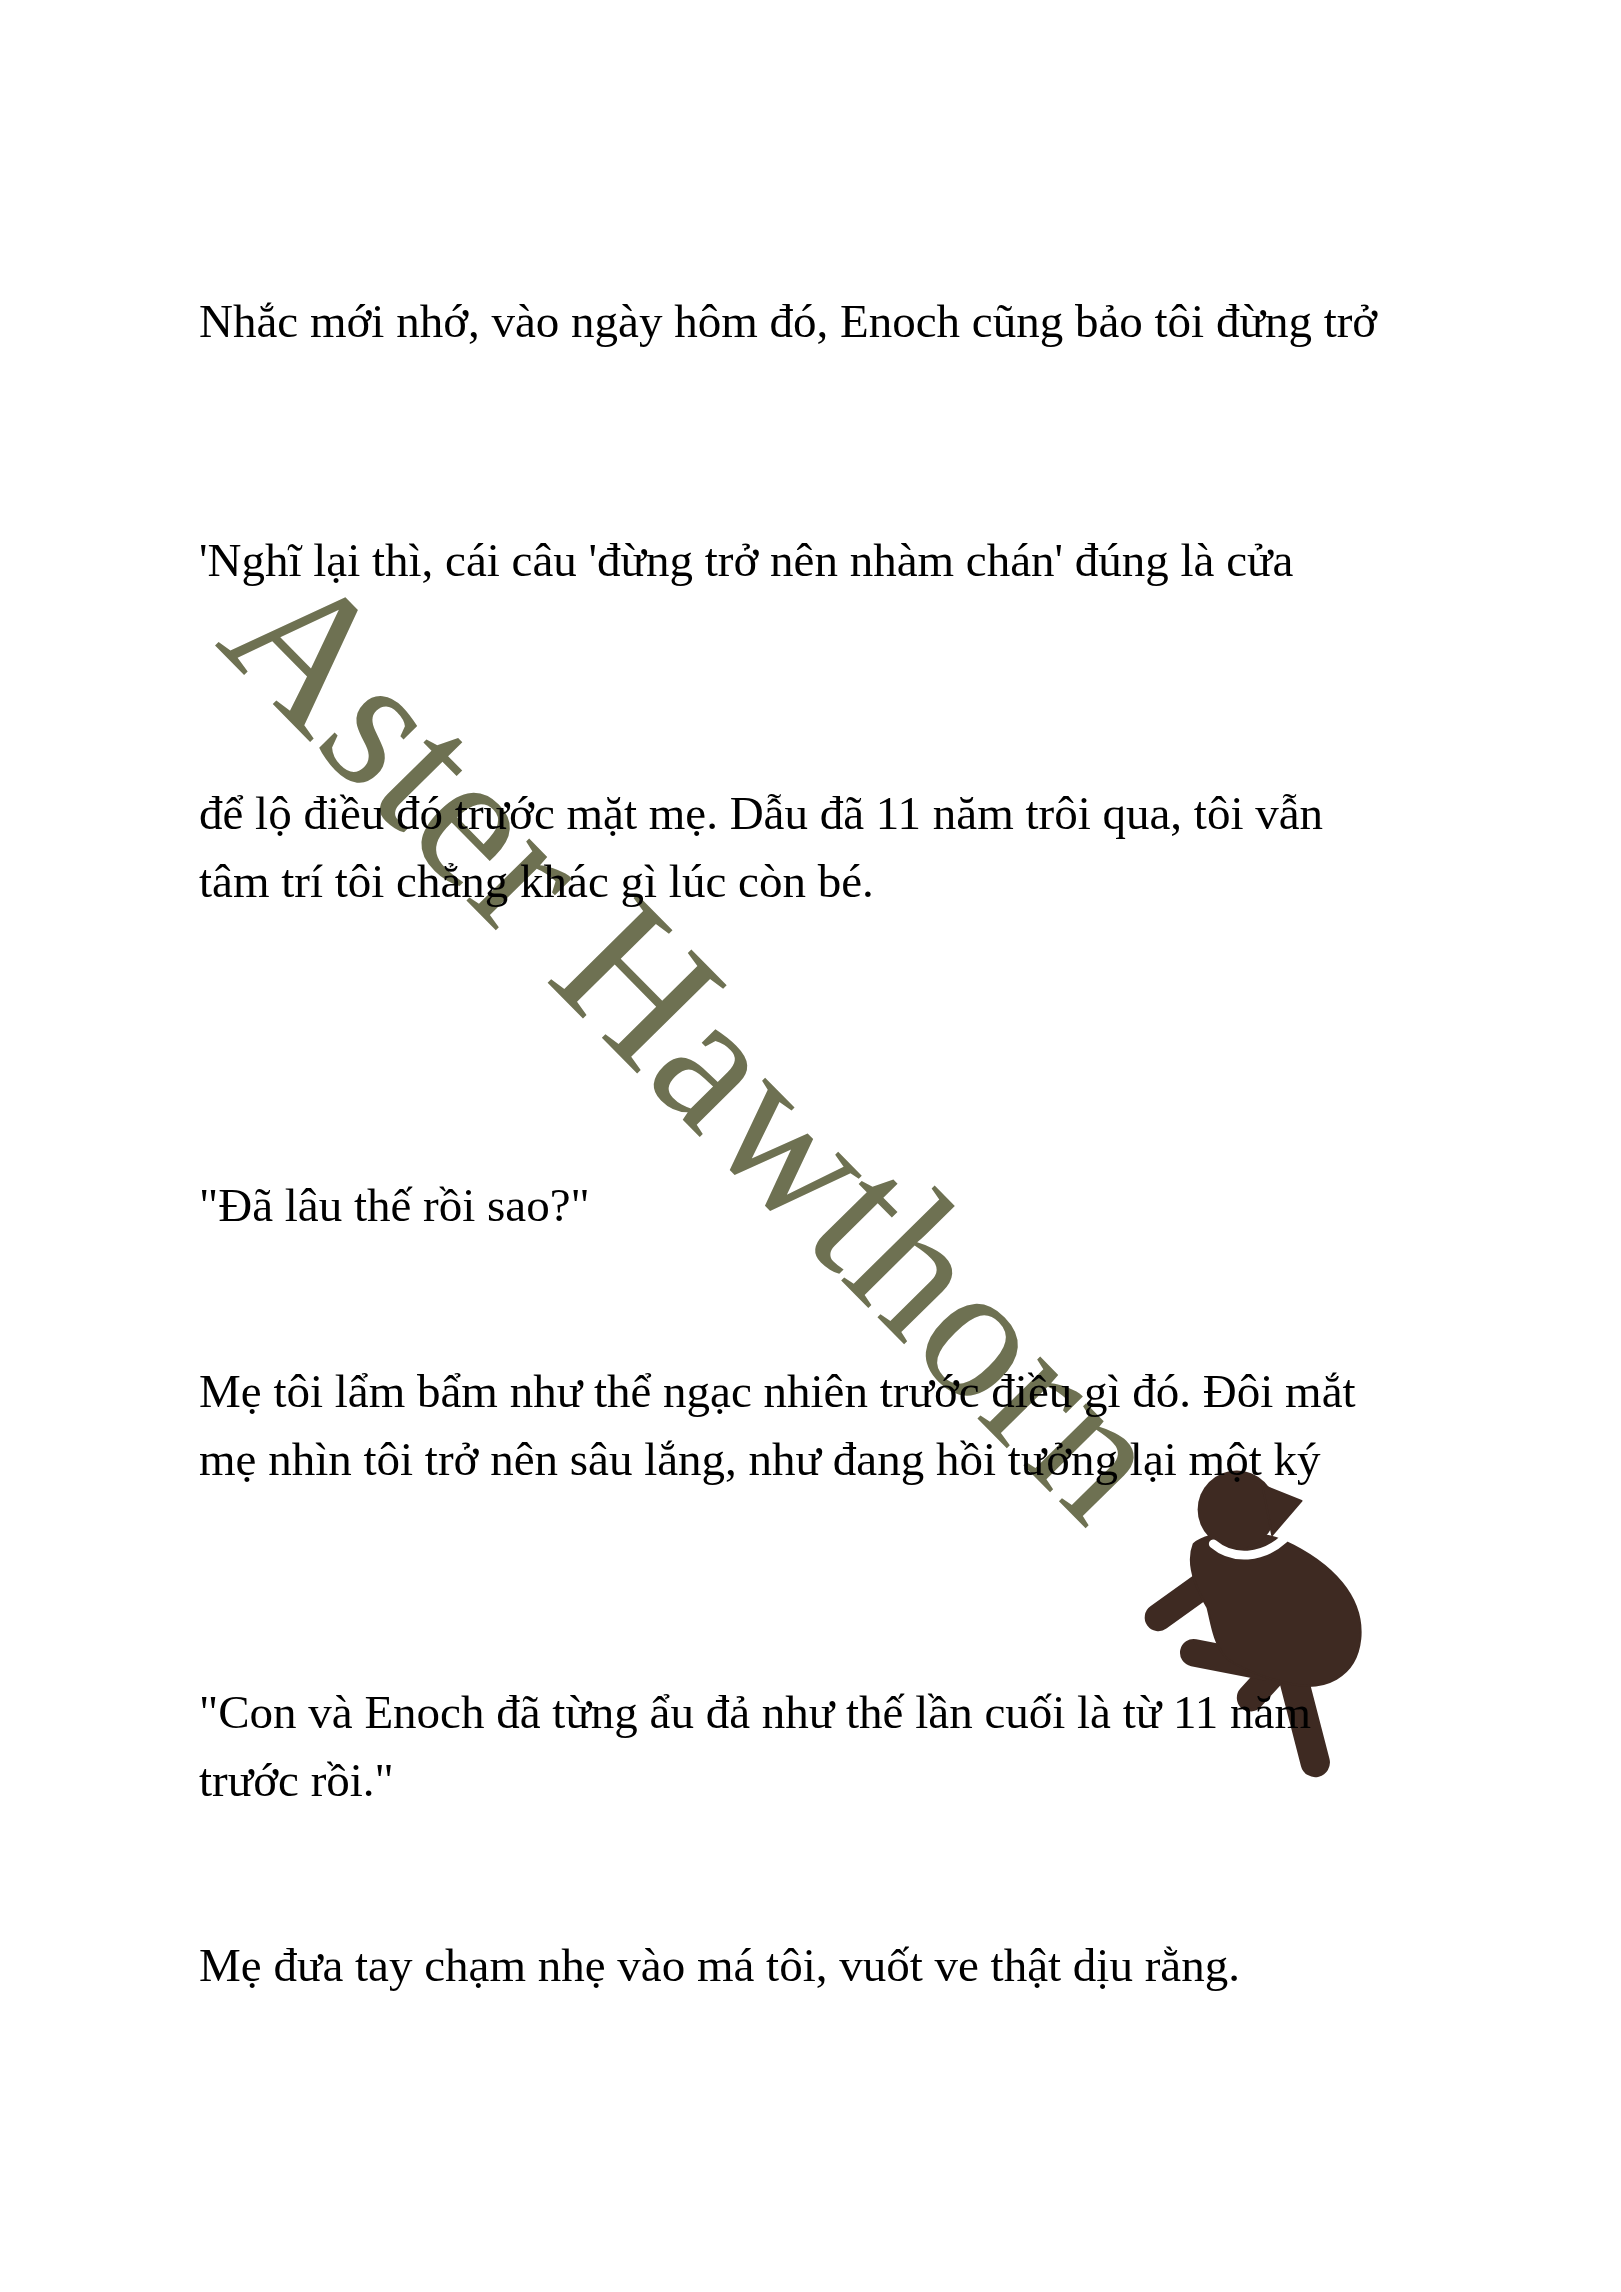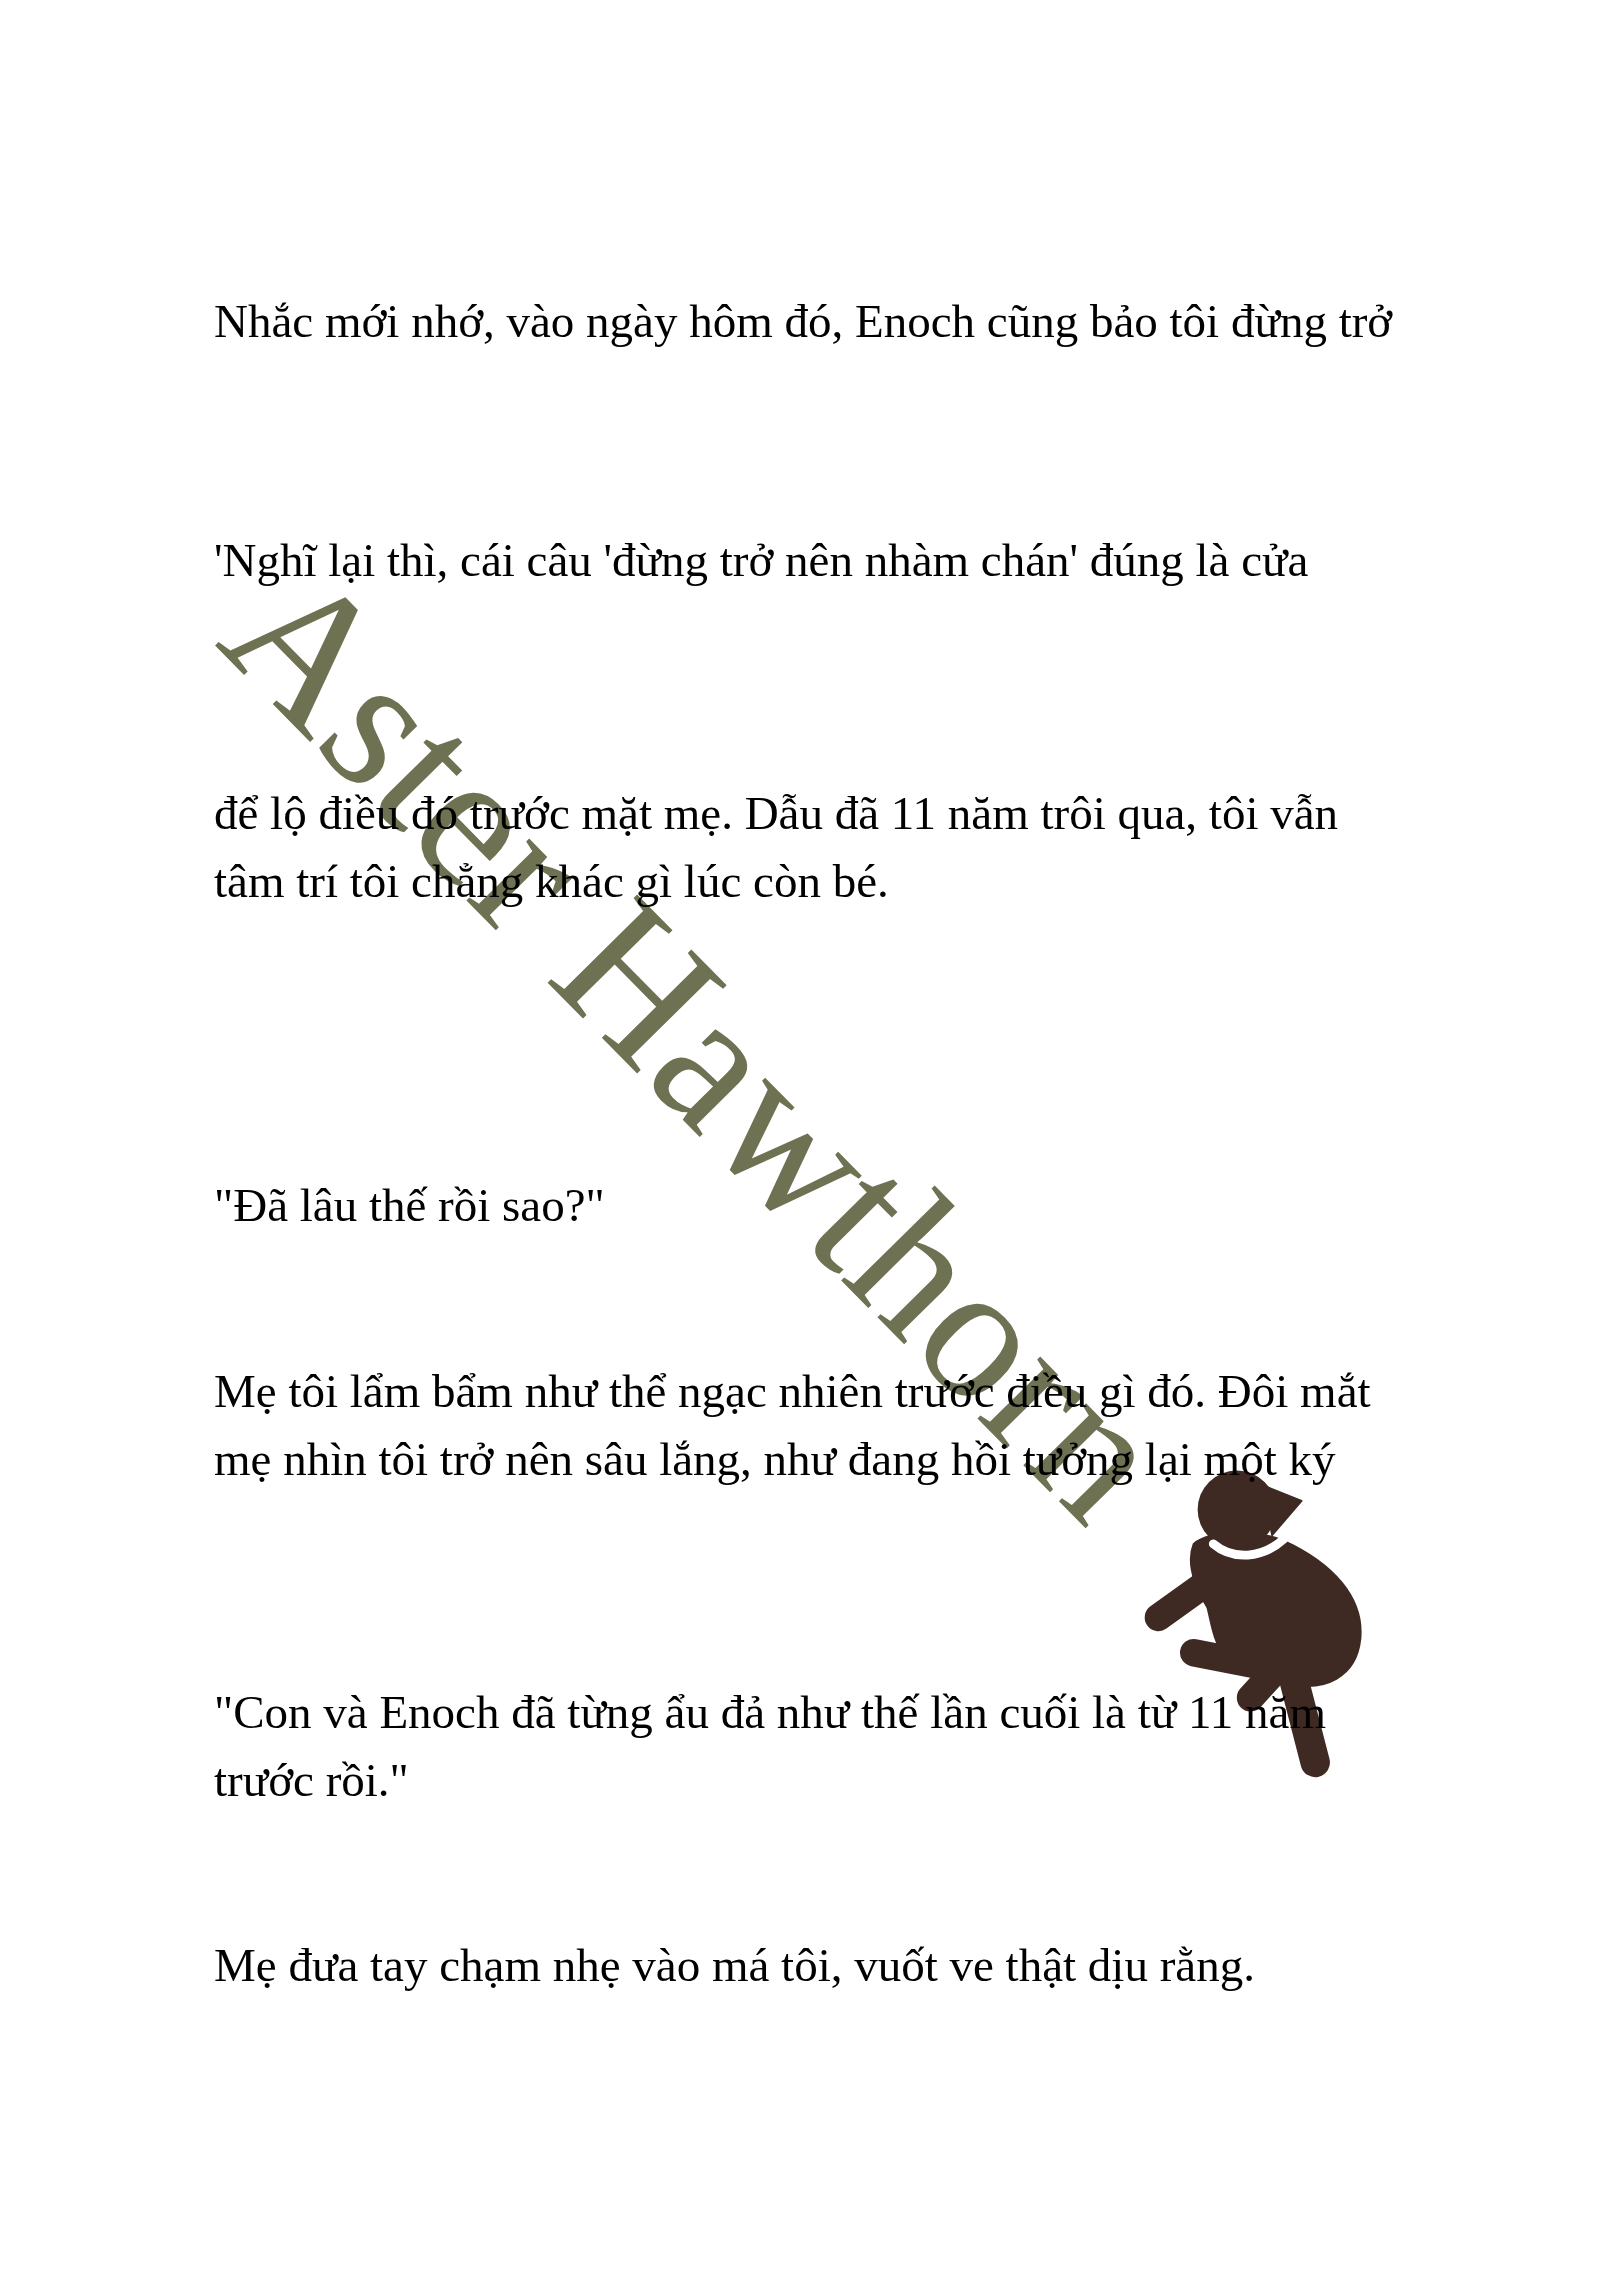--- a/index.html
+++ b/index.html
@@ -11,21 +11,21 @@
     font-family: "Liberation Serif", "DejaVu Serif", serif;
     font-size: 192px; line-height: 1; white-space: nowrap;
     color: #6e7152; z-index: 1; letter-spacing: 1px;
   }
   .cat { position: absolute; left: 0; top: 0; width: 1621px; height: 2293px; z-index: 2; pointer-events: none; }
   .text {
     position: absolute; left: 196px; top: 0; width: 1264px; z-index: 3;
     font-family: "Liberation Serif", "DejaVu Serif", serif;
     font-size: 47px; line-height: 68px; color: #000000;
   }
-  .para { position: absolute; left: 18px; width: 1264px; margin: 0; }
+  .para { position: absolute; left: 3px; width: 1264px; margin: 0; }
   .line { display: block; white-space: nowrap; height: 68px; }
 </style>
 </head>
 <body>
 
 <div class="page">
 
   <div class="watermark">Aster Hawthorn</div>
 
   <svg class="cat" viewBox="0 0 1654 2339" xmlns="http://www.w3.org/2000/svg">

